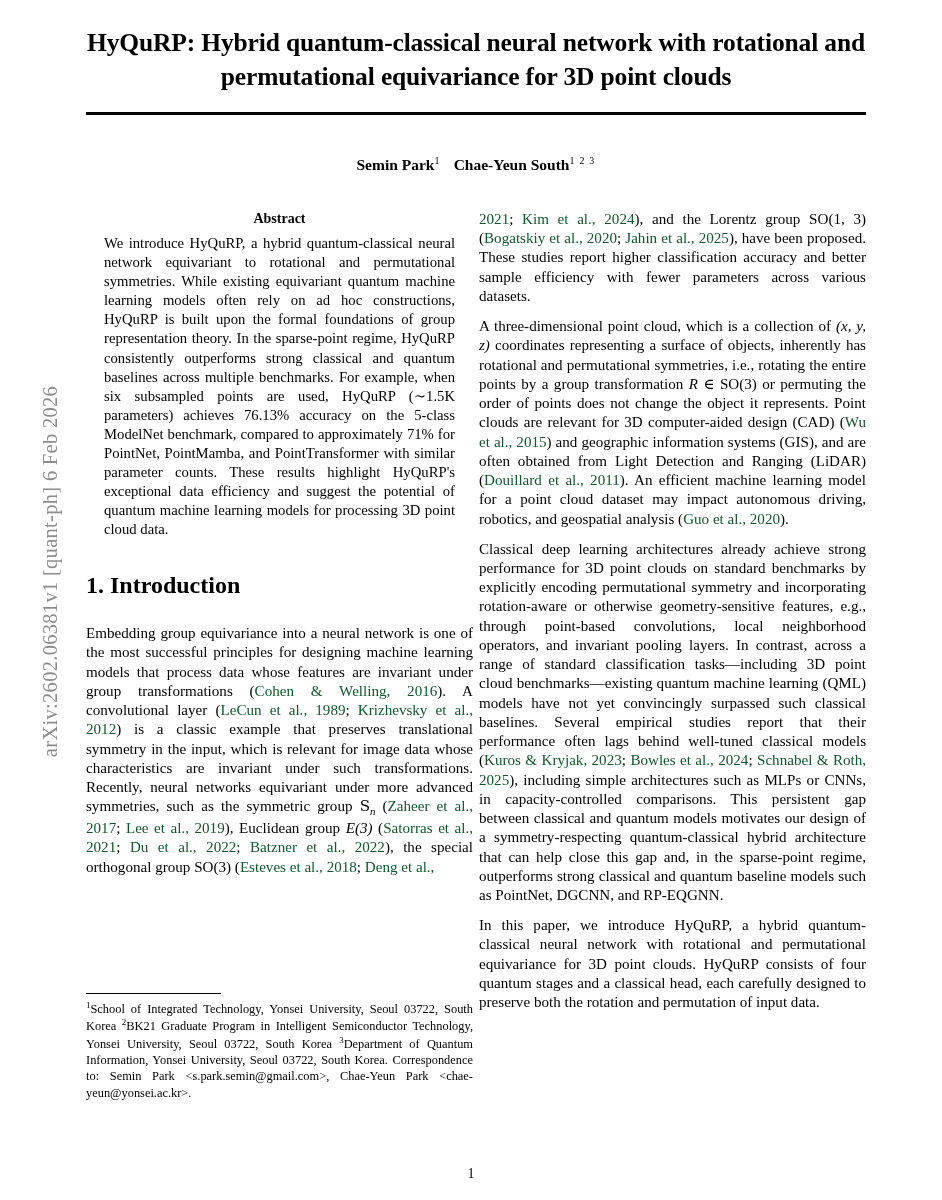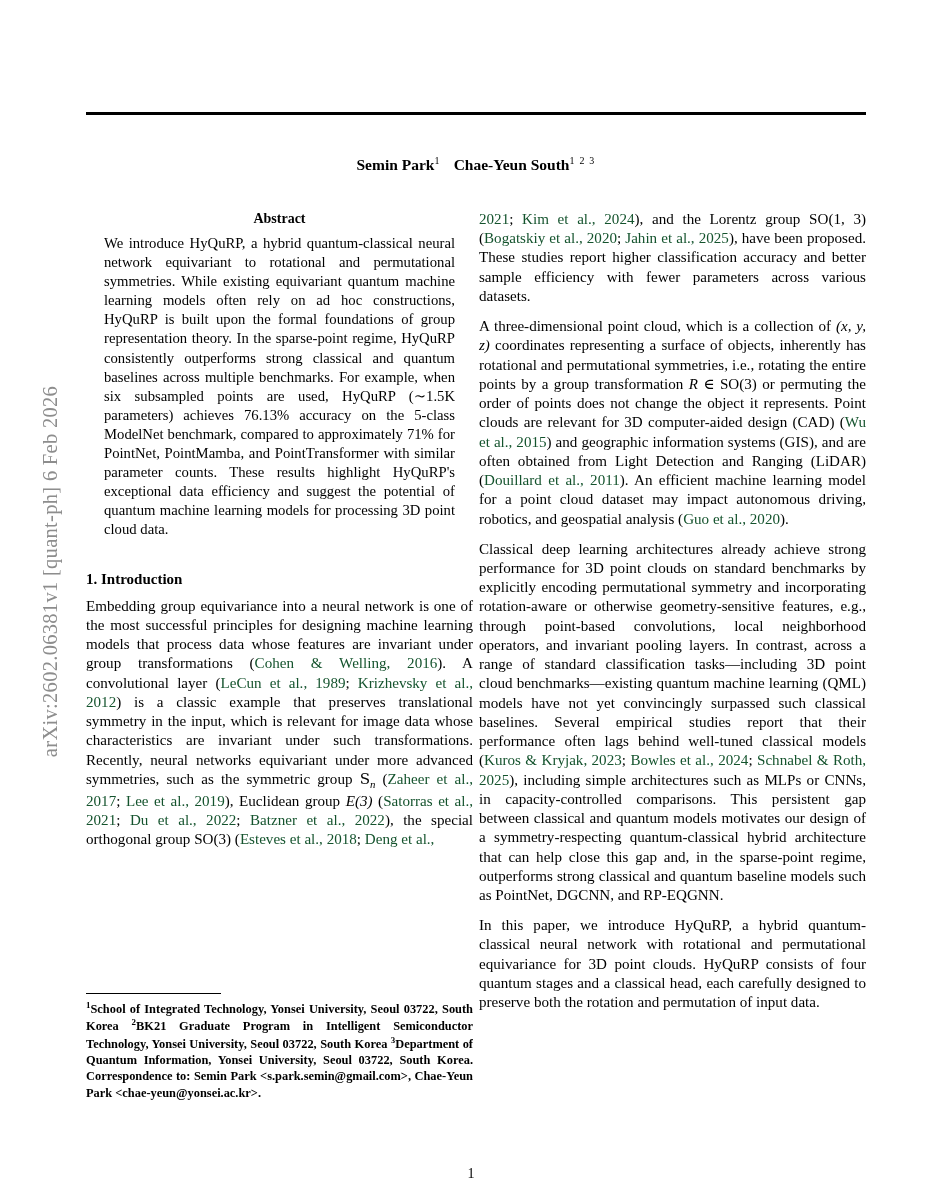--- a/index.html
+++ b/index.html
@@ -102,23 +102,23 @@
   }
   .abstract-body {
     margin: 0;
     padding: 0 18px;
     font-size: 14.7px;
     line-height: 1.3;
     text-align: justify;
   }
 
   .section-heading {
-    font-size: 15px;
-    font-weight: bold;
-    margin: 30px 0 8px 0;
+    font-size: 24px;
+    font-weight: bold;
+    margin: 30px 0 24px 0;
     text-align: left;
     font-family: Liberation Serif, serif;
   }
   p.para {
     margin: 0 0 11px 0;
     text-align: justify;
   }
   .cite { color: #14532d; }
   .mathit { font-family: "Liberation Serif", serif; font-style: italic; }
   .mathrm { font-family: "Liberation Serif", serif; font-style: normal; }
@@ -136,21 +136,21 @@
   }
   #footnote {
     position: absolute;
     left: 86px;
     top: 1000px;
     width: 387px;
     font-size: 12.4px;
     line-height: 1.31;
     text-align: justify;
   }
-  #footnote p { margin: 0; font-weight: bold; }
+  #footnote p { margin: 0; }
   #footnote sup { font-size: 0.72em; vertical-align: super; }
   #preprint-line {
     position: absolute;
     left: 86px;
     top: 1113px;
     width: 387px;
     font-size: 13.6px;
     font-style: italic;
   }
 
@@ -163,20 +163,23 @@
     font-size: 14px;
   }
 </style>
 </head>
 <body>
 
 <div id="page">
 
   <div id="arxiv-stamp">arXiv:2602.06381v1  [quant-ph]  6 Feb 2026</div>
 
+  <div id="title-block">
+    <h1 id="paper-title">HyQuRP: Hybrid quantum-classical neural network with rotational and permutational equivariance for 3D point clouds</h1>
+  </div>
   <div id="title-rule"></div>
 
   <div id="authors">
     <span>Semin Park</span><span class="aff">1</span><span class="gap"></span><span>Chae-Yeun South</span><span class="aff">1 2 3</span>
   </div>
 
   <div class="column" id="col-left">
 
     <div class="abstract-heading">Abstract</div>
     <p class="abstract-body">We introduce HyQuRP, a hybrid quantum-classical neural network equivariant to rotational and permutational symmetries. While existing equivariant quantum machine learning models often rely on ad hoc constructions, HyQuRP is built upon the formal foundations of group representation theory. In the sparse-point regime, HyQuRP consistently outperforms strong classical and quantum baselines across multiple benchmarks. For example, when six subsampled points are used, HyQuRP (∼1.5K parameters) achieves 76.13% accuracy on the 5-class ModelNet benchmark, compared to approximately 71% for PointNet, PointMamba, and PointTransformer with similar parameter counts. These results highlight HyQuRP's exceptional data efficiency and suggest the potential of quantum machine learning models for processing 3D point cloud data.</p>

